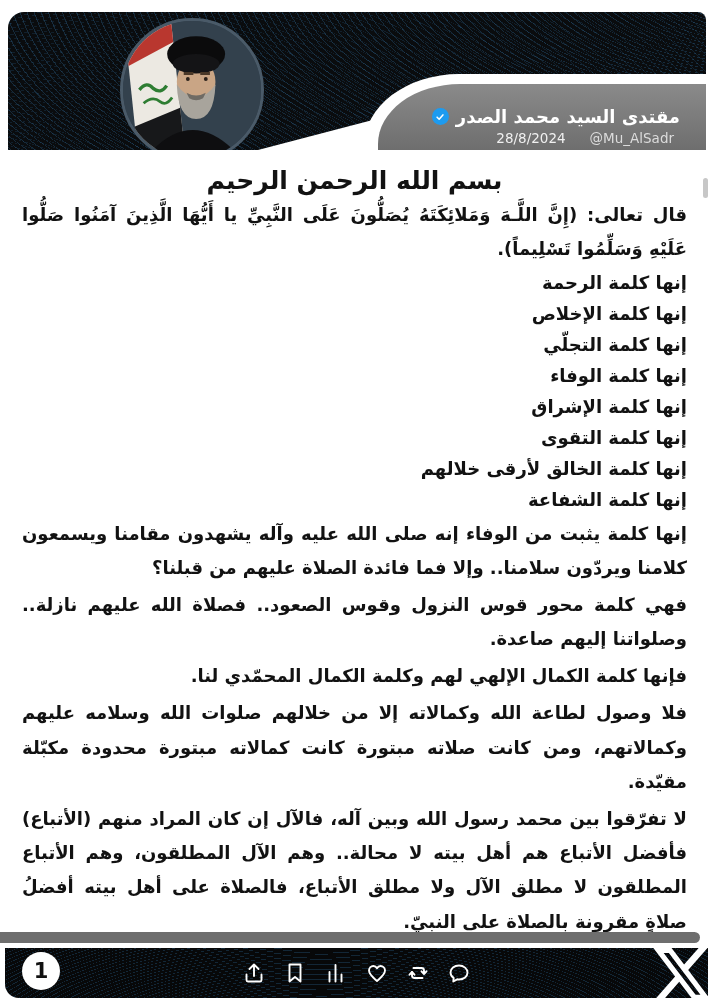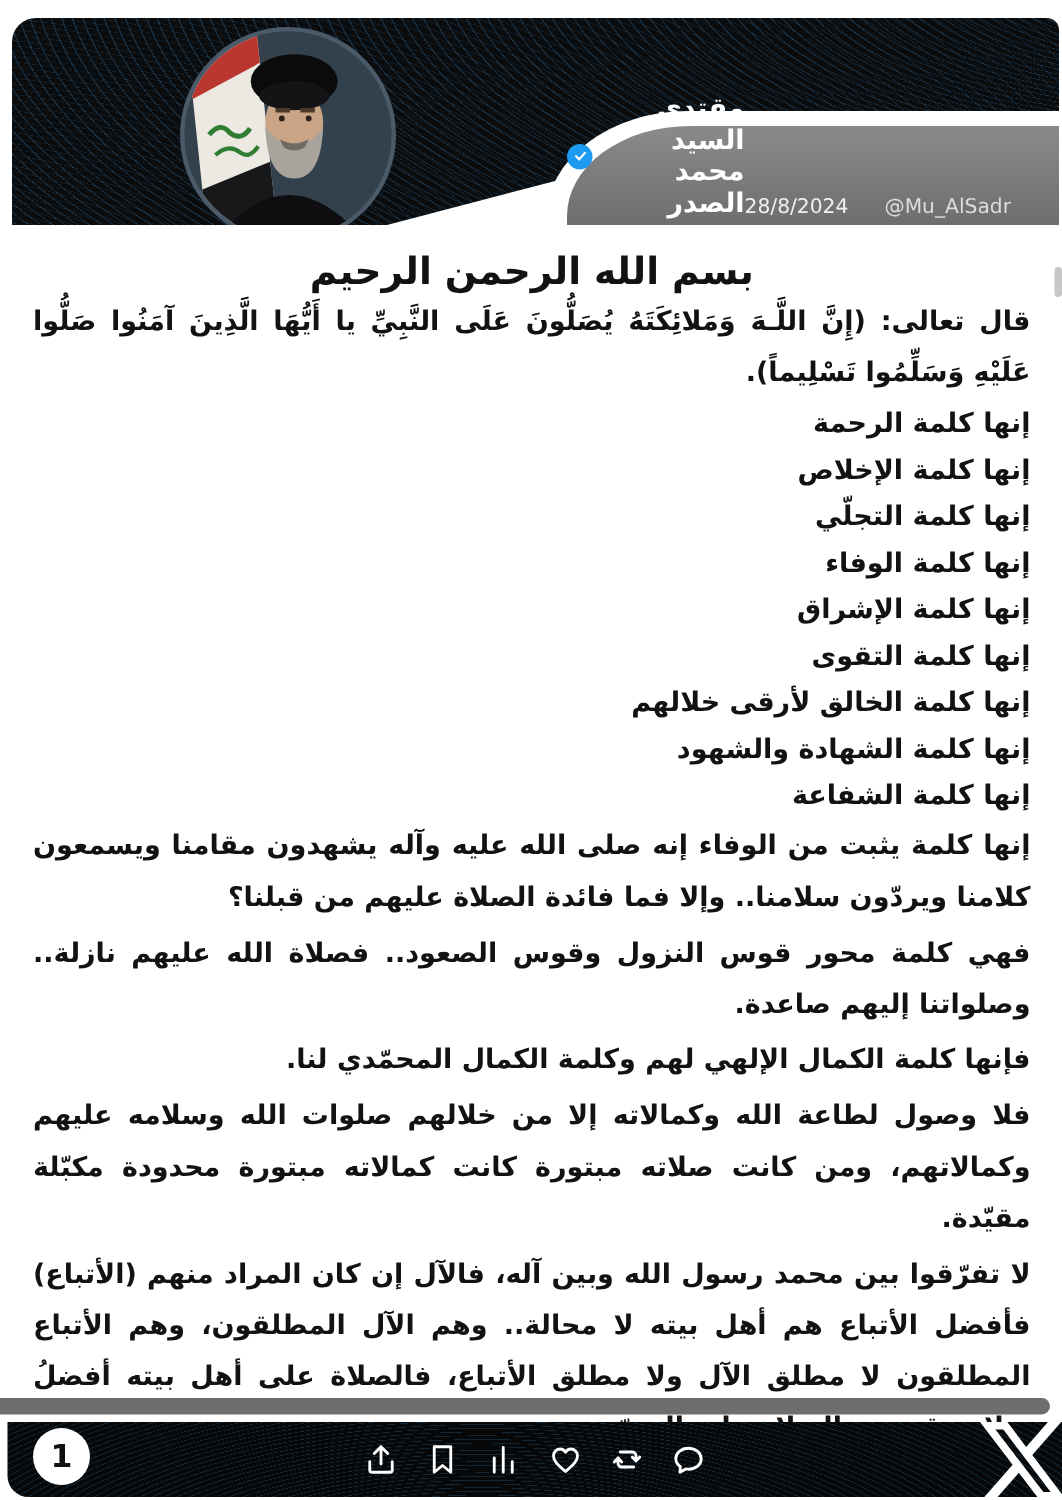--- a/index.html
+++ b/index.html
@@ -27,21 +27,21 @@
     clip-path:polygon(0 100%,100% 0,100% 100%);
   }
   .ribbon-white{
     position:absolute;right:0;bottom:0;width:342px;height:76px;background:#ffffff;
     border-top-left-radius:95px 72px;
   }
   .ribbon{
     position:absolute;right:0;bottom:0;width:328px;height:66px;
     background:linear-gradient(180deg,#8a8a8a,#6e6e6e);
     border-top-left-radius:82px 60px;
-    display:flex;flex-direction:row;justify-content:flex-end;align-items:flex-end;
+    display:flex;flex-direction:column;justify-content:flex-end;align-items:flex-end;
     padding:2px 26px 4px 0;box-sizing:border-box;color:#fff;
   }
   .name-row{display:flex;align-items:center;gap:7px;direction:rtl;}
   .name{font-size:18px;font-weight:700;letter-spacing:0;}
   .badge{
     width:17px;height:17px;border-radius:50%;background:#1d9bf0;color:#fff;
     display:inline-flex;align-items:center;justify-content:center;flex:0 0 auto;
   }
   .badge svg{width:10px;height:10px;}
   .meta-row{display:flex;direction:ltr;gap:24px;margin-top:3px;margin-right:6px;
@@ -138,21 +138,20 @@
   <p class="basmala">بسم الله الرحمن الرحيم</p>
   <div>
       <p class="t-verse">قال تعالى: (إِنَّ اللَّـهَ وَمَلائِكَتَهُ يُصَلُّونَ عَلَى النَّبِيِّ يا أَيُّهَا الَّذِينَ آمَنُوا صَلُّوا عَلَيْهِ وَسَلِّمُوا تَسْلِيماً).</p>
       <p class="t-line">إنها كلمة الرحمة</p>
       <p class="t-line">إنها كلمة الإخلاص</p>
       <p class="t-line">إنها كلمة التجلّي</p>
       <p class="t-line">إنها كلمة الوفاء</p>
       <p class="t-line">إنها كلمة الإشراق</p>
       <p class="t-line">إنها كلمة التقوى</p>
       <p class="t-line">إنها كلمة الخالق لأرقى خلالهم</p>
-      <p class="t-line">إنها كلمة الشهادة والشهود</p>
       <p class="t-line">إنها كلمة الشفاعة</p>
       <p class="t-para">إنها كلمة يثبت من الوفاء إنه صلى الله عليه وآله يشهدون مقامنا ويسمعون كلامنا ويردّون سلامنا.. وإلا فما فائدة الصلاة عليهم من قبلنا؟</p>
       <p class="t-para">فهي كلمة محور قوس النزول وقوس الصعود.. فصلاة الله عليهم نازلة.. وصلواتنا إليهم صاعدة.</p>
       <p class="t-para">فإنها كلمة الكمال الإلهي لهم وكلمة الكمال المحمّدي لنا.</p>
       <p class="t-para">فلا وصول لطاعة الله وكمالاته إلا من خلالهم صلوات الله وسلامه عليهم وكمالاتهم، ومن كانت صلاته مبتورة كانت كمالاته مبتورة محدودة مكبّلة مقيّدة.</p>
       <p class="t-para">لا تفرّقوا بين محمد رسول الله وبين آله، فالآل إن كان المراد منهم (الأتباع) فأفضل الأتباع هم أهل بيته لا محالة.. وهم الآل المطلقون، وهم الأتباع المطلقون لا مطلق الآل ولا مطلق الأتباع، فالصلاة على أهل بيته أفضلُ صلاةٍ مقرونة بالصلاة على النبيّ.</p>
     </div>
 </div>
 
 <div class="gray-bar"></div>

